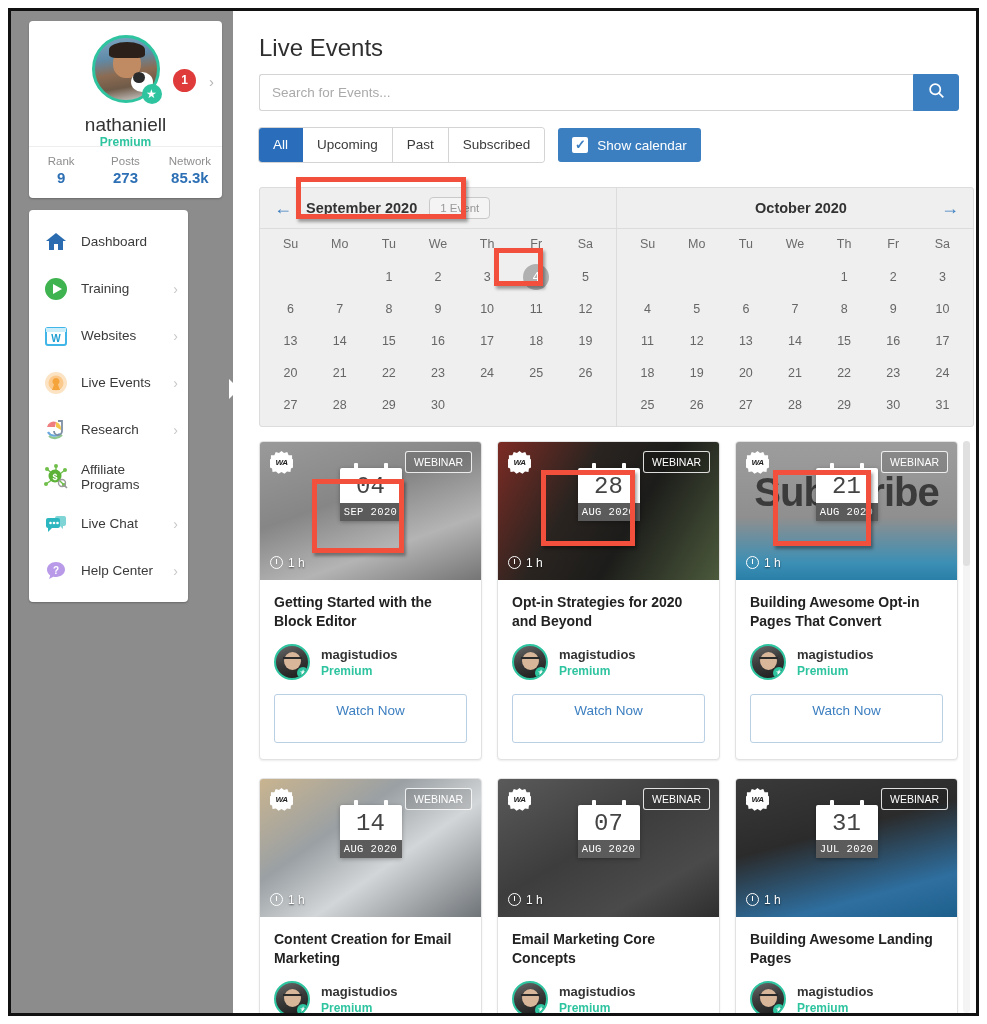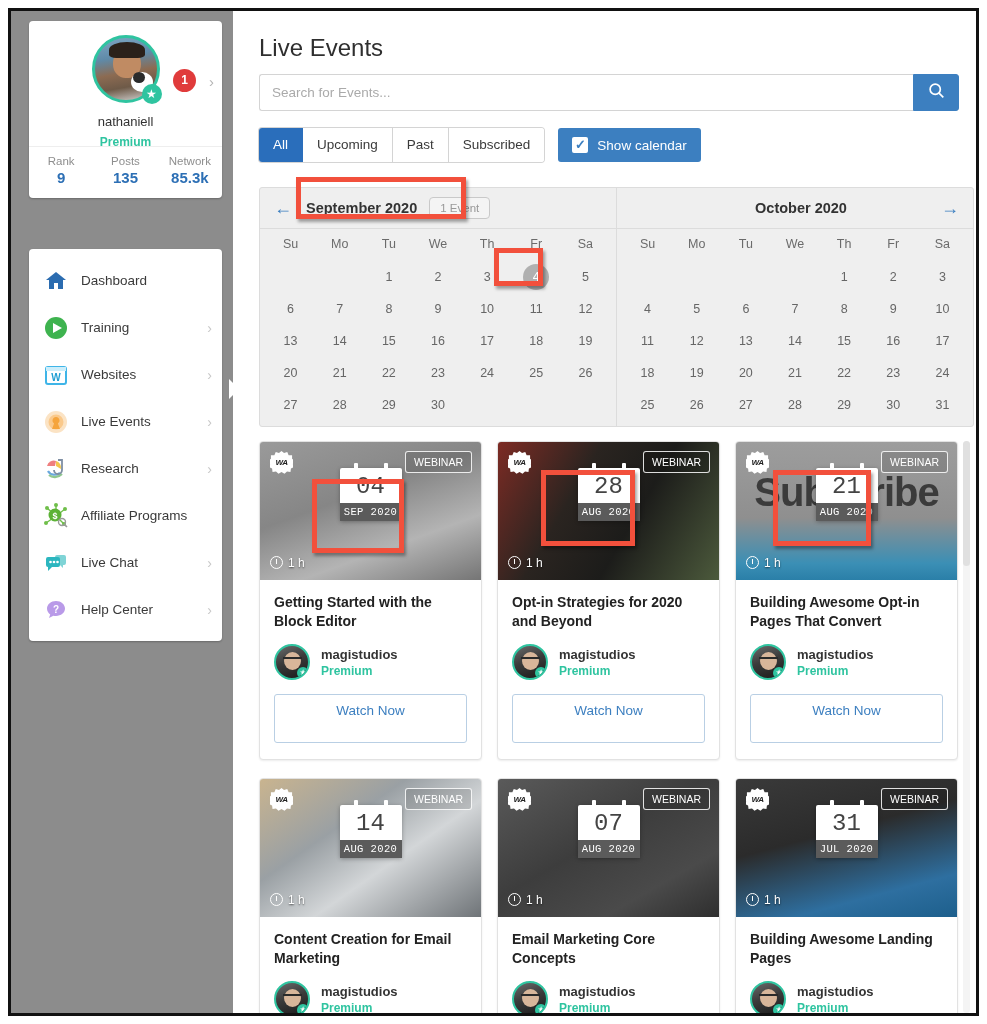--- a/index.html
+++ b/index.html
@@ -67,41 +67,40 @@
     background: #e03b3b; color: #fff;
     font-size: 12px; font-weight: bold;
     line-height: 23px; text-align: center;
   }
   .profile-chev {
     position: absolute; right: 8px; top: 52px;
     color: #b5b5b5; font-size: 15px;
   }
   .username {
     position: absolute; left: 0; right: 0; top: 93px;
-    text-align: center; font-size: 13px; color: #333;
+    text-align: center; font-size: 19px; color: #333;
   }
   .premium-tag {
     position: absolute; left: 0; right: 0; top: 114px;
     text-align: center; font-size: 12px; font-weight: bold; color: #2fc4a0;
   }
   .stats {
     position: absolute; left: 0; right: 0; bottom: 12px;
     display: flex; border-top: 1px solid #eee; padding-top: 8px;
   }
   .stat { flex: 1; text-align: center; }
   .stat-label { font-size: 11.5px; color: #8e8e8e; }
   .stat-value { font-size: 15px; color: #2c6fb5; font-weight: bold; margin-top: 2px; }
 
   .nav-card {
     position: absolute; left: 18px; top: 199px;
-    width: 193px; height: 392px;
+    width: 159px; height: 392px;
     background: #fff; border-radius: 4px;
     box-shadow: 0 1px 2px rgba(0,0,0,.25);
     padding-top: 8px;
-    margin-top: 39px;
   }
   .nav-item {
     position: relative; display: flex; align-items: center;
     height: 47px; padding: 0 10px 0 14px;
   }
   .nav-icon {
     width: 26px; height: 26px; margin-right: 12px;
     display: flex; align-items: center; justify-content: center;
     flex: 0 0 26px;
   }
@@ -339,21 +338,21 @@
       <div class="profile-chev">›</div>
       <div class="username">nathaniell</div>
       <div class="premium-tag">Premium</div>
       <div class="stats">
         <div class="stat">
           <div class="stat-label">Rank</div>
           <div class="stat-value">9</div>
         </div>
         <div class="stat">
           <div class="stat-label">Posts</div>
-          <div class="stat-value">135</div>
+          <div class="stat-value">273</div>
         </div>
         <div class="stat">
           <div class="stat-label">Network</div>
           <div class="stat-value">85.3k</div>
         </div>
       </div>
     </div>
 
     <div class="nav-card">
 

